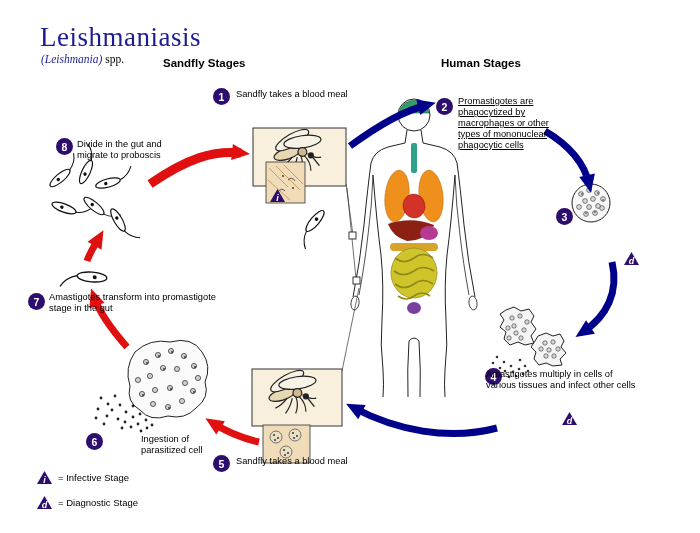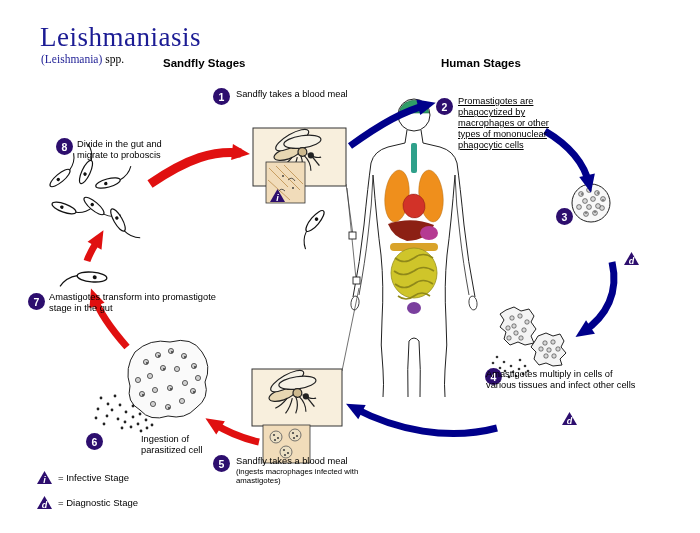--- a/index.html
+++ b/index.html
@@ -2,21 +2,21 @@
 <html><head>
 <meta charset="utf-8">
 <style>
   html,body{margin:0;padding:0;background:#fff;}
   .page{position:relative;width:700px;height:533px;background:#fff;overflow:hidden;
         font-family:"Liberation Sans",sans-serif;color:#000;}
   .layer{position:absolute;left:0;top:0;z-index:1;}
   .abs{position:absolute;z-index:2;}
   .title{font-family:"Liberation Serif",serif;font-size:27px;color:#1c1c94;letter-spacing:.5px;text-align:center;}
   .subtitle{font-family:"Liberation Serif",serif;font-size:11.5px;}
-  .subtitle .genus{color:#1c1c94;margin-top:28px;}
+  .subtitle .genus{font-style:italic;color:#1c1c94;margin-top:28px;}
   .hdr{font-size:11.5px;font-weight:bold;}
   .num{width:17px;height:17px;border-radius:50%;background:#2d0e6e;color:#fff;
        font-size:10.5px;font-weight:bold;display:flex;align-items:center;justify-content:center;}
   .stext{font-size:9.3px;line-height:1.18;}
   .sub{display:block;font-size:7.8px;line-height:1.15;margin-top:1px;}
   .legend-row{display:flex;align-items:center;gap:5px;font-size:9.5px;}
   .tri{line-height:0;}
 </style>
 </head>
 <body>
@@ -282,21 +282,20 @@
   <div class="abs num" style="left:28px;top:293px;">7</div>
   <div class="abs num" style="left:56px;top:138px;">8</div>
 
   <div class="abs stext" style="left:236px;top:89px;width:150px;">
     <span>Sandfly takes a blood meal</span>
   </div>
   <div class="abs stext" style="left:458px;top:96px;width:108px;text-decoration:underline;">Promastigotes are phagocytized by macrophages or other types of mononuclear phagocytic cells</div>
   <div class="abs stext" style="left:474px;top:369px;width:152px;padding-left:12px;">Amastigotes multiply in cells of various tissues and infect other cells</div>
   <div class="abs stext" style="left:236px;top:456px;width:150px;">
     <span>Sandfly takes a blood meal</span>
-    <span class="sub" style="width:128px;">(ingests macrophages infected with amastigotes)</span>
   </div>
   <div class="abs stext" style="left:107px;top:434px;width:92px;margin-left:34px;">Ingestion of parasitized cell</div>
   <div class="abs stext" style="left:49px;top:292px;width:168px;">Amastigotes transform into promastigote stage in the gut</div>
   <div class="abs stext" style="left:77px;top:139px;width:110px;">Divide in the gut and migrate to proboscis</div>
 
   <div class="abs tri" style="left:269px;top:188px;">
     <svg width="17" height="15">
         <polygon points="8.5,1 16,14 1,14" fill="#2d0e6e"></polygon>
         <text x="8.5" y="12.5" text-anchor="middle" font-size="9" fill="#fff" font-weight="bold" font-style="italic">i</text>
       </svg>

